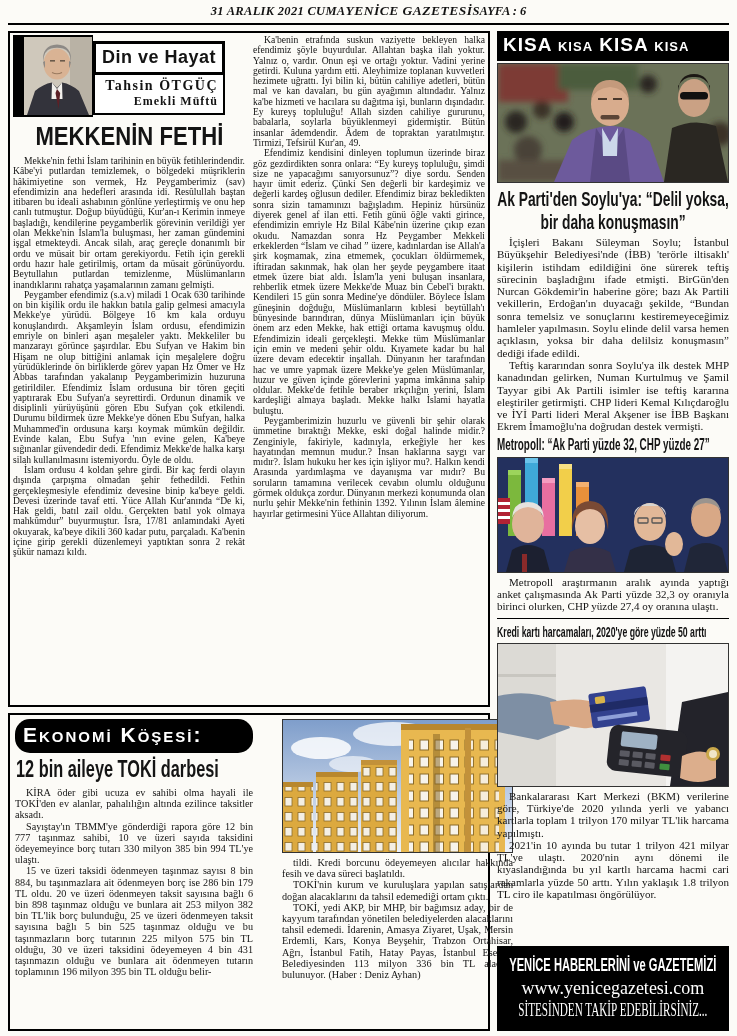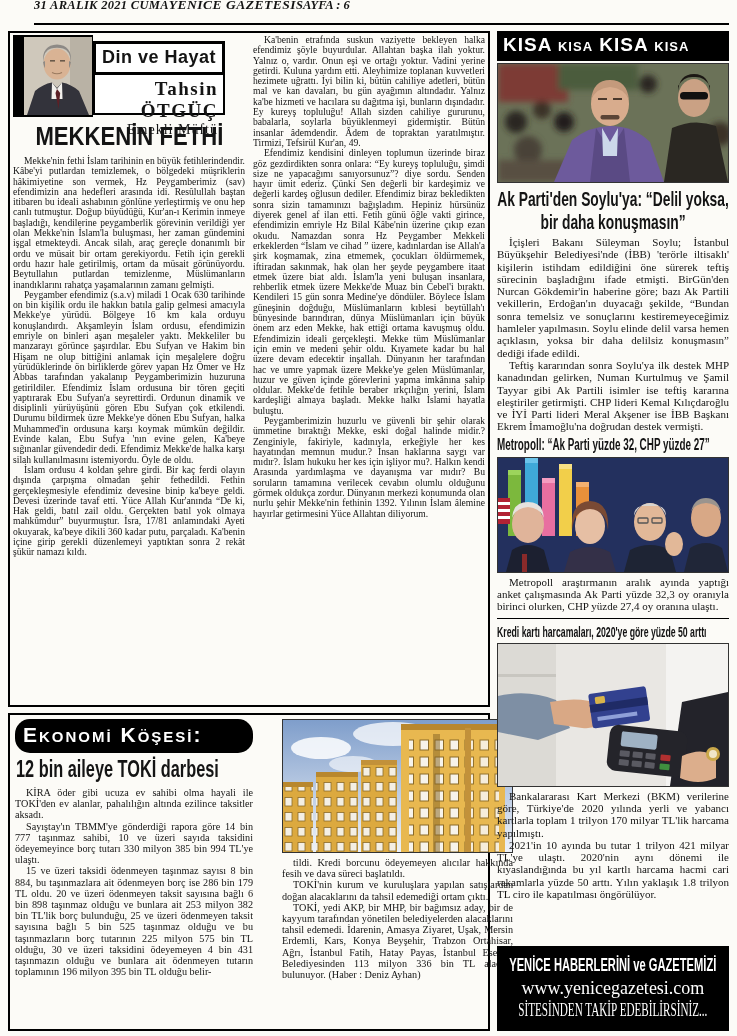--- a/index.html
+++ b/index.html
@@ -6,23 +6,23 @@
   html,body { width:737px; height:1036px; }
   body {
     background:#fcfbf7; color:#141414;
     font-family:"Liberation Serif", serif;
     position:relative; overflow:hidden;
   }
 
   
   .masthead {
     position:absolute; left:8px; right:8px; top:2px; height:23px;
-    display:flex; justify-content:flex-start; align-items:flex-end;
-    border-bottom:2.5px solid #000; padding-bottom:10px;
-    font-family:"Liberation Serif", serif; font-weight:bold; font-style:italic;margin-left:26px;
+    display:flex; justify-content:center; align-items:flex-end;
+    border-bottom:2.5px solid #000; padding-bottom:4px;
+    font-family:"Liberation Serif", serif; font-weight:bold; font-style:italic;
   }
   .masthead .date { font-size:12.5px; letter-spacing:.3px; }
   .masthead .title { font-size:13.5px; letter-spacing:.5px; }
   .masthead .pageno { font-size:12.5px; }
 
   
   .article-box {
     position:absolute; left:8px; top:31px; width:482px; height:676px;
     border:2px solid #000; background:#fcfbf7; padding:2px 3px;
   }
@@ -36,22 +36,22 @@
   }
   .dvh-right {
     position:absolute; left:80px; top:6px; width:132px; height:74px;
     border:2px solid #000; background:#fff;
   }
   .dvh-title {
     margin:-2px -2px 0 -2px; border:3px solid #000; background:#fff;
     font-family:"Liberation Sans", sans-serif; font-weight:bold; font-size:18px;
     text-align:center; padding:3px 2px 4px 2px; letter-spacing:.5px;
   }
-  .dvh-author { text-align:right; font-weight:bold; font-size:19px; letter-spacing:1.5px; padding:3px 5px 0 0; }
-  .dvh-author-title { text-align:right; font-weight:normal; font-size:14px; letter-spacing:1px; padding:0 5px 0 0; }
+  .dvh-author { text-align:right; font-weight:bold; font-size:14px; letter-spacing:1.5px; padding:3px 5px 0 0; }
+  .dvh-author-title { text-align:right; font-weight:bold; font-size:12px; letter-spacing:1px; padding:0 5px 0 0; }
 
   .dvh-headline {
     font-family:"Liberation Sans", sans-serif; font-weight:bold;
     font-size:26px; line-height:30px; white-space:nowrap;
     width:118%; transform:scaleX(.85); transform-origin:left top;
     text-align:center; margin:4px 0 5px 0;
   }
   .dvh-body p, .eko-body p, .side-body p { text-align:justify; text-indent:11px; margin:0; }
   .dvh-body p { font-size:9.6px; line-height:10.3px; }
 
@@ -174,21 +174,21 @@
     </div>
   </div>
 </section>
 
 <section class="eko-box">
   <div class="eko-col1">
     <div class="eko-banner">Ekonomi Köşesi:</div>
     <h2 class="eko-headline">12 bin aileye TOKİ darbesi</h2>
     <div class="eko-body">
         <p>KİRA öder gibi ucuza ev sahibi olma hayali ile TOKİ'den ev alanlar, pahalılığın altında ezilince taksitler aksadı.</p>
-        <p>Sayıştay'ın TBMM'ye gönderdiği rapora göre 14 bin 777 taşınmaz sahibi, 10 ve üzeri sayıda taksidini ödeyemeyince borç tutarı 330 milyon 385 bin 994 TL'ye ulaştı.</p>
+        <p>Sayıştay'ın TBMM'ye gönderdiği rapora göre 12 bin 777 taşınmaz sahibi, 10 ve üzeri sayıda taksidini ödeyemeyince borç tutarı 330 milyon 385 bin 994 TL'ye ulaştı.</p>
         <p>15 ve üzeri taksidi ödenmeyen taşınmaz sayısı 8 bin 884, bu taşınmazlara ait ödenmeyen borç ise 286 bin 179 TL oldu. 20 ve üzeri ödenmeyen taksit sayısına bağlı 6 bin 898 taşınmaz olduğu ve bunlara ait 253 milyon 382 bin TL'lik borç bulunduğu, 25 ve üzeri ödenmeyen taksit sayısına bağlı 5 bin 525 taşınmaz olduğu ve bu taşınmazların borç tutarının 225 milyon 575 bin TL olduğu, 30 ve üzeri taksidini ödeyemeyen 4 bin 431 taşınmazın olduğu ve bunlara ait ödenmeyen tutarın toplamının 196 milyon 395 bin TL olduğu belir-</p>
       </div>
   </div>
   <div class="eko-col2">
     <div class="eko-photo">
       <svg width="229" height="132" viewBox="0 0 229 132">
         <defs>
           <linearGradient id="sky" x1="0" y1="0" x2="0" y2="1">
             <stop offset="0" stop-color="#7f9ecb"></stop>
               <stop offset="1" stop-color="#eef2f8"></stop>

